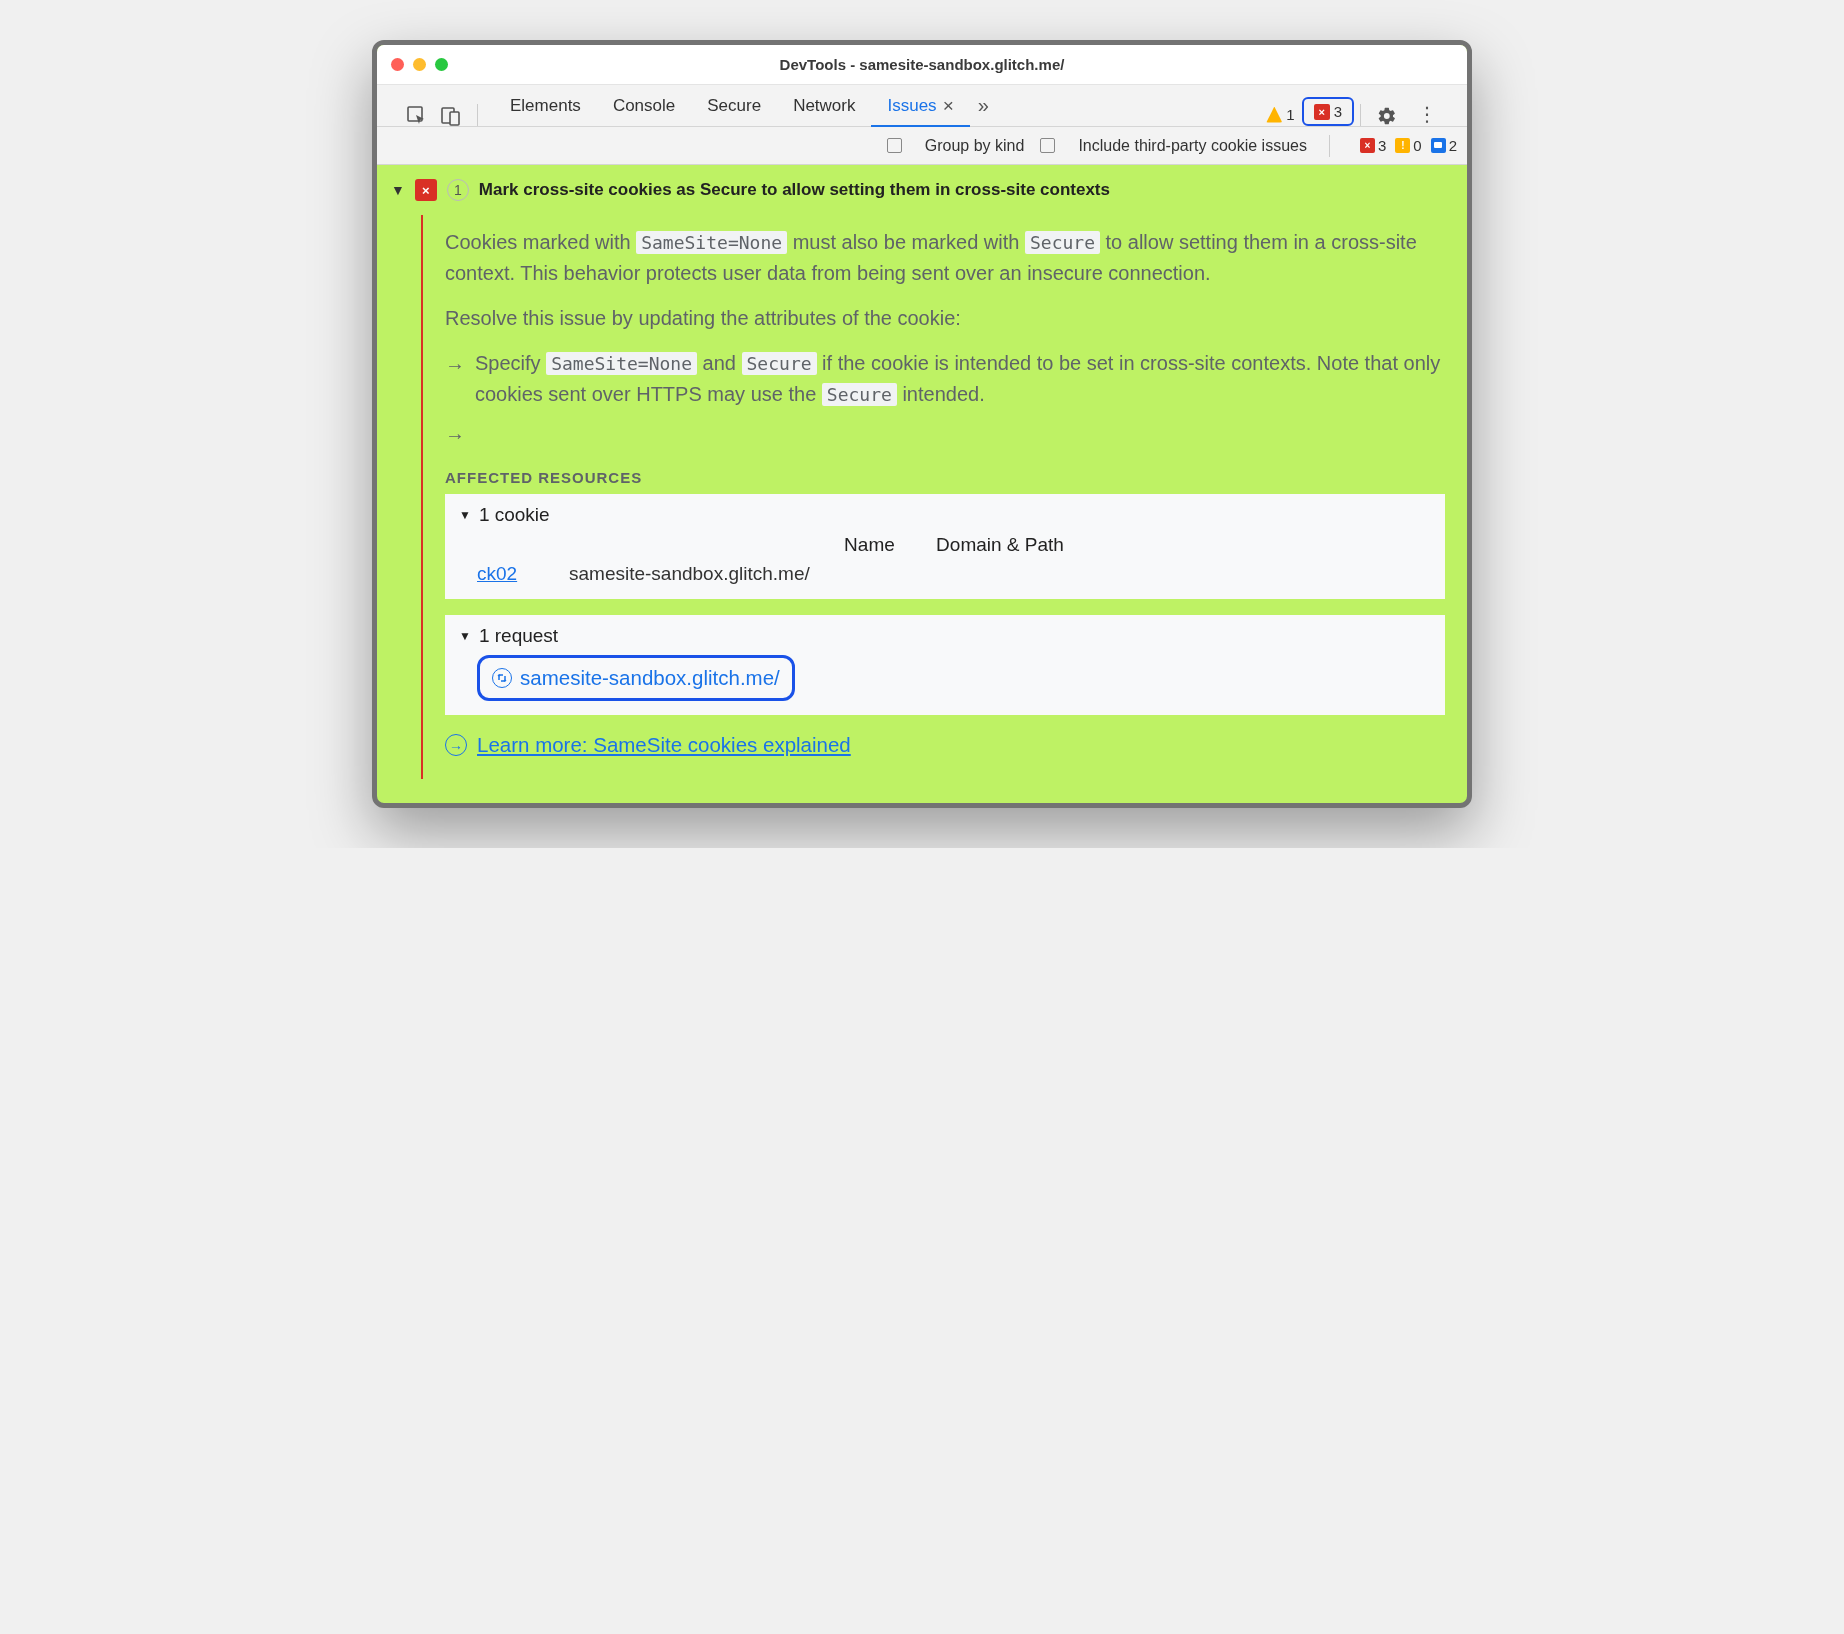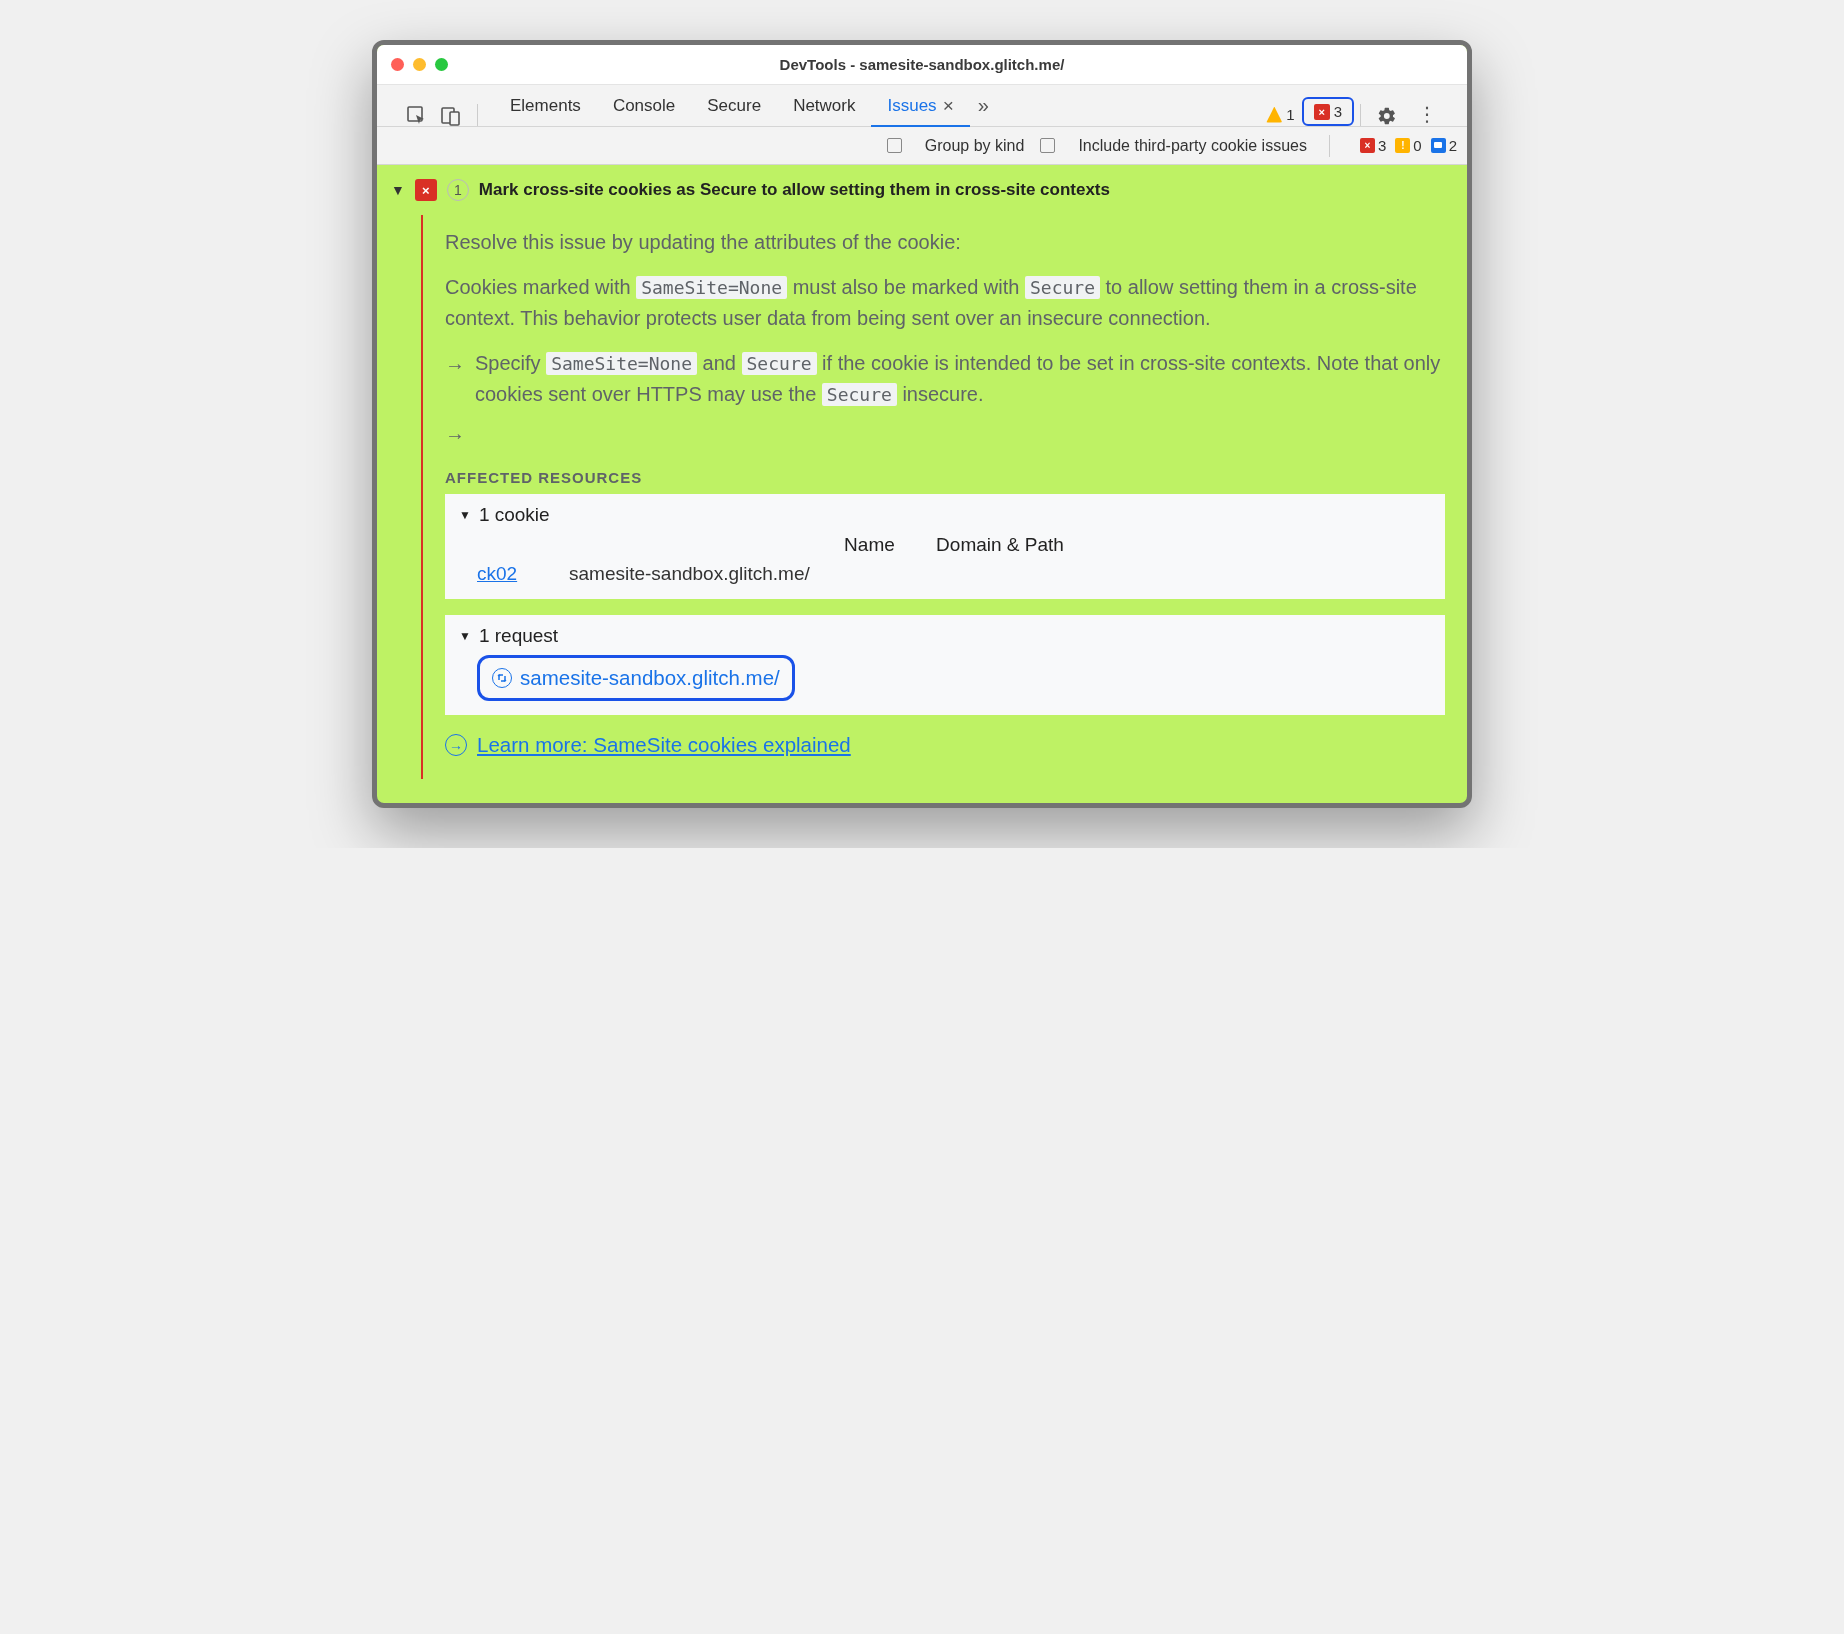--- a/index.html
+++ b/index.html
@@ -184,28 +184,28 @@
 
   <div class="content">
     <div class="issue-header">
       <span class="disclosure">▼</span>
       <span class="err-icon">×</span>
       <span class="count-badge">1</span>
       <span class="issue-title">Mark cross-site cookies as Secure to allow setting them in cross-site contexts</span>
     </div>
 
     <div class="issue-body">
-      <p class="para">Resolve this issue by updating the attributes of the cookie:</p>
       <p class="para">
         <span>Cookies marked with </span><code class="code">SameSite=None</code><span> must also be marked with </span><code class="code">Secure</code><span> to allow setting them in a cross-site context. This behavior protects user data from being sent over an insecure connection.</span>
       </p>
+      <p class="para">Resolve this issue by updating the attributes of the cookie:</p>
 
       <div class="arrow-li">
         <span class="arr">→</span>
-        <span><span>Specify </span><code class="code">SameSite=None</code><span> and </span><code class="code">Secure</code><span> if the cookie is intended to be set in cross-site contexts. Note that only cookies sent over HTTPS may use the </span><code class="code">Secure</code><span> insecure.</span></span>
+        <span><span>Specify </span><code class="code">SameSite=None</code><span> and </span><code class="code">Secure</code><span> if the cookie is intended to be set in cross-site contexts. Note that only cookies sent over HTTPS may use the </span><code class="code">Secure</code><span> intended.</span></span>
       </div>
       <div class="arrow-li">
         <span class="arr">→</span>
       </div>
 
       <div class="section-label">AFFECTED RESOURCES</div>
 
       <div class="res-box">
         <div class="res-head">
           <span class="tri">▼</span>

